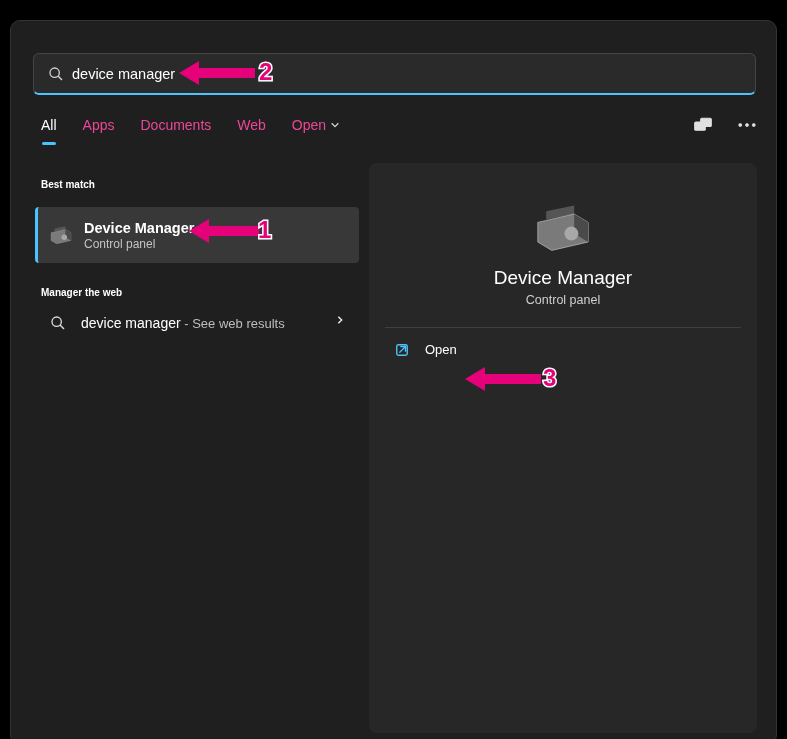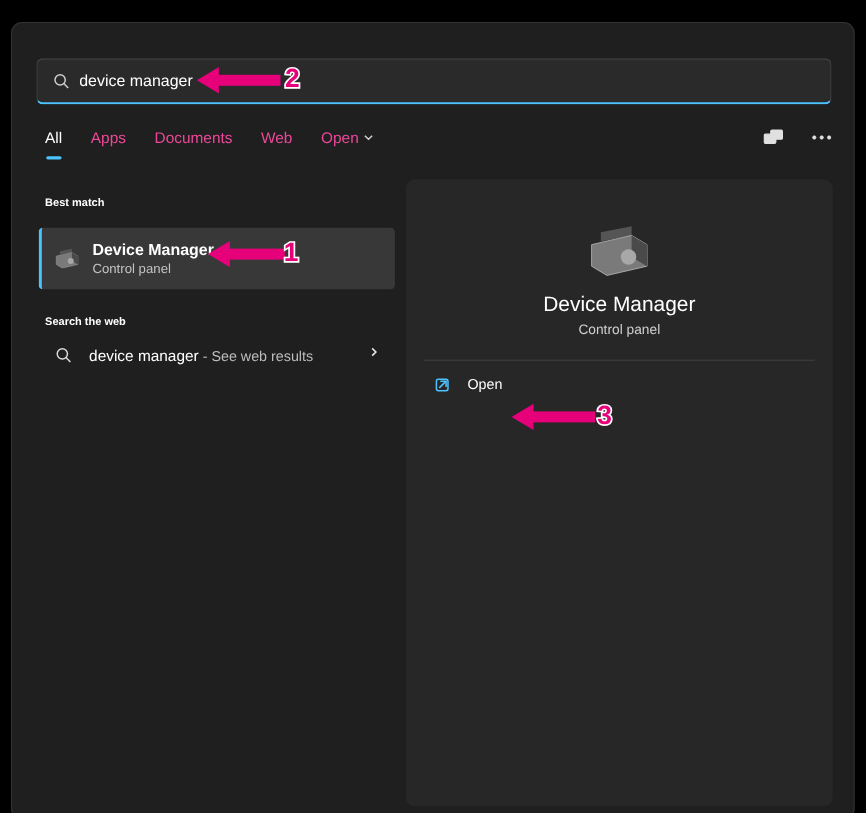--- a/index.html
+++ b/index.html
@@ -324,21 +324,21 @@
         <polygon class="dm-dark" points="28,6 38,12 38,26 28,20"></polygon>
         <circle class="dm-lens" cx="26" cy="20" r="5"></circle>
       </svg>
     </div>
     <div class="result-text">
       <div class="result-title">Device Manager</div>
       <div class="result-sub">Control panel</div>
     </div>
   </div>
 
-  <div class="section-header web-header">Search the web</div>
+  <div class="section-header web-header">Manager the web</div>
 
   <div class="web-item">
     <div class="web-search-icon">
       <svg width="16" height="16" viewBox="0 0 24 24" fill="none" stroke="#dcdcdc" stroke-width="2">
         <circle cx="10" cy="10" r="7"></circle>
         <line x1="15" y1="15" x2="21" y2="21"></line>
       </svg>
     </div>
     <div class="web-text">
       <span>device manager</span><span class="suffix"> - See web results</span>

